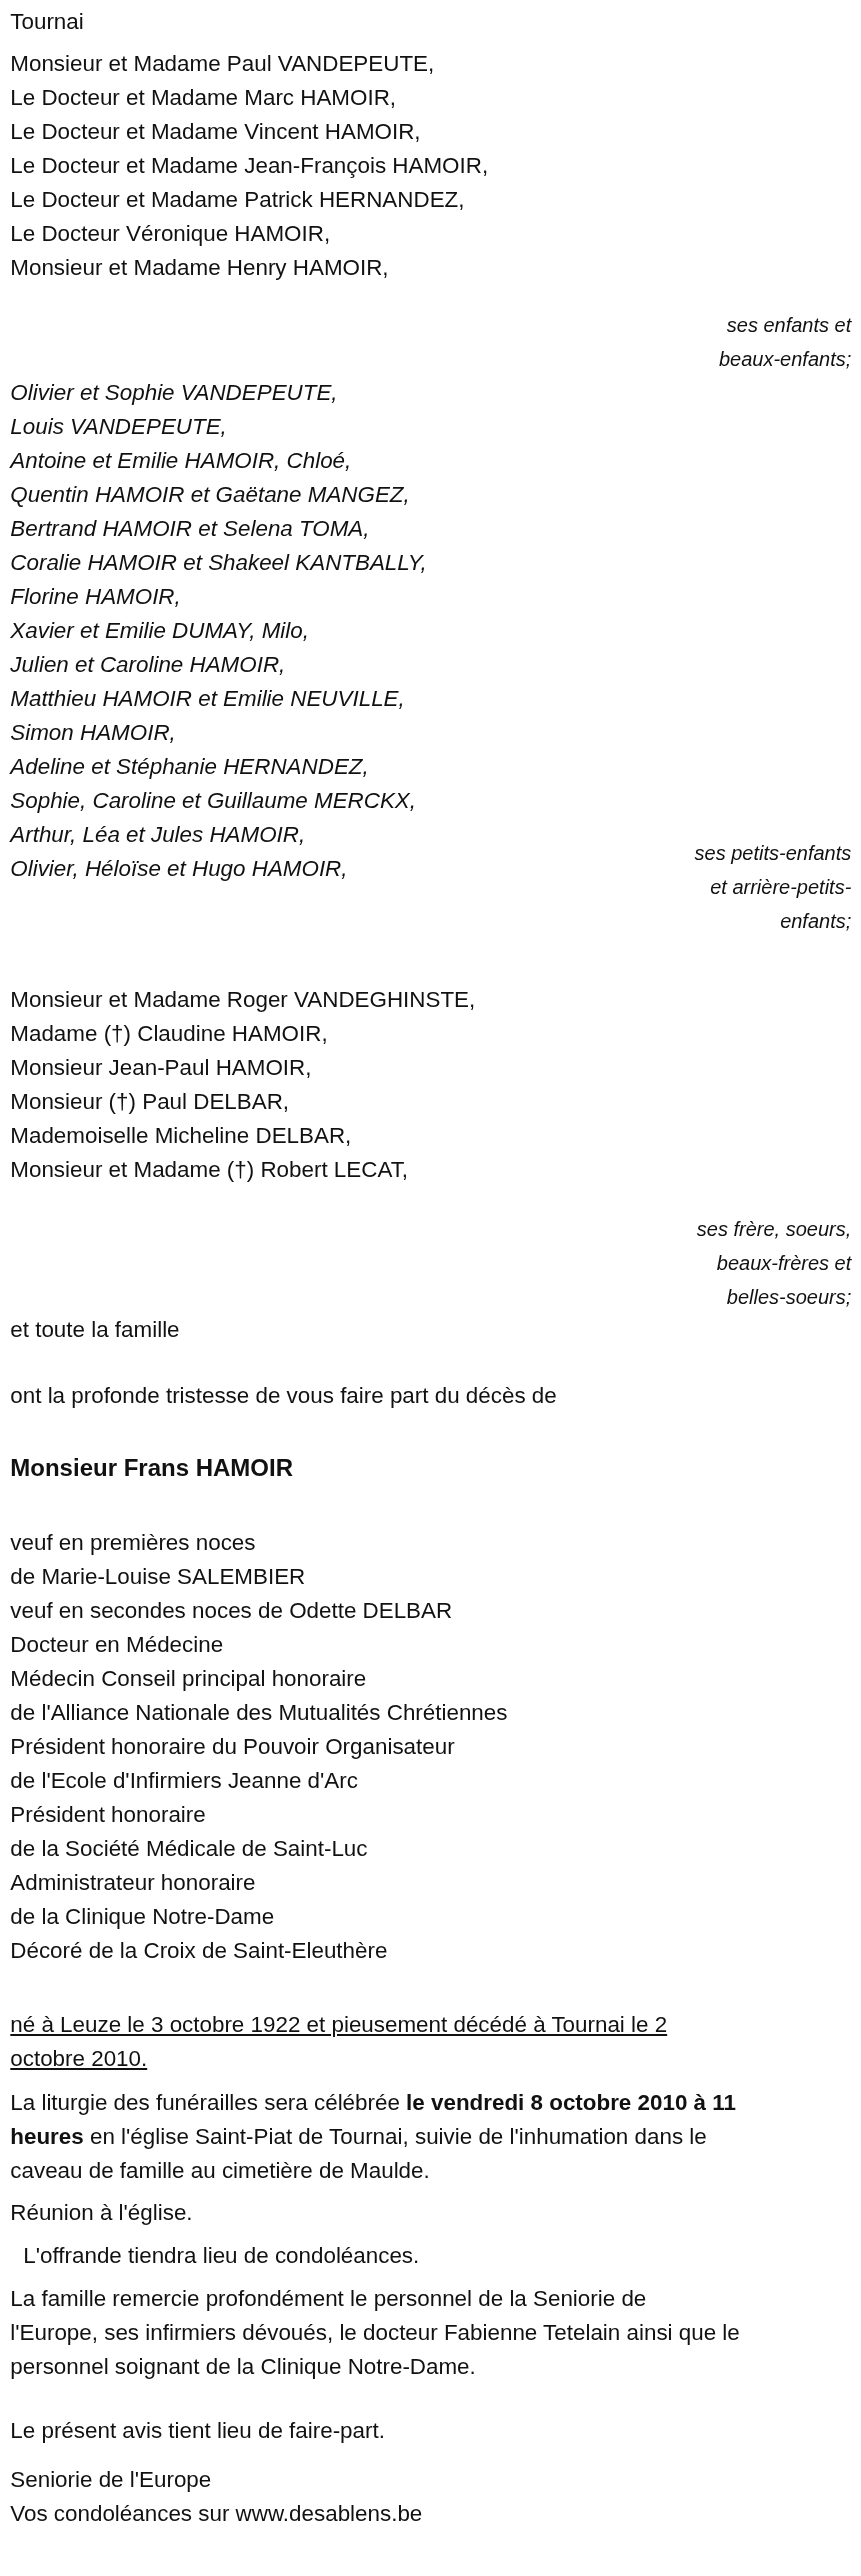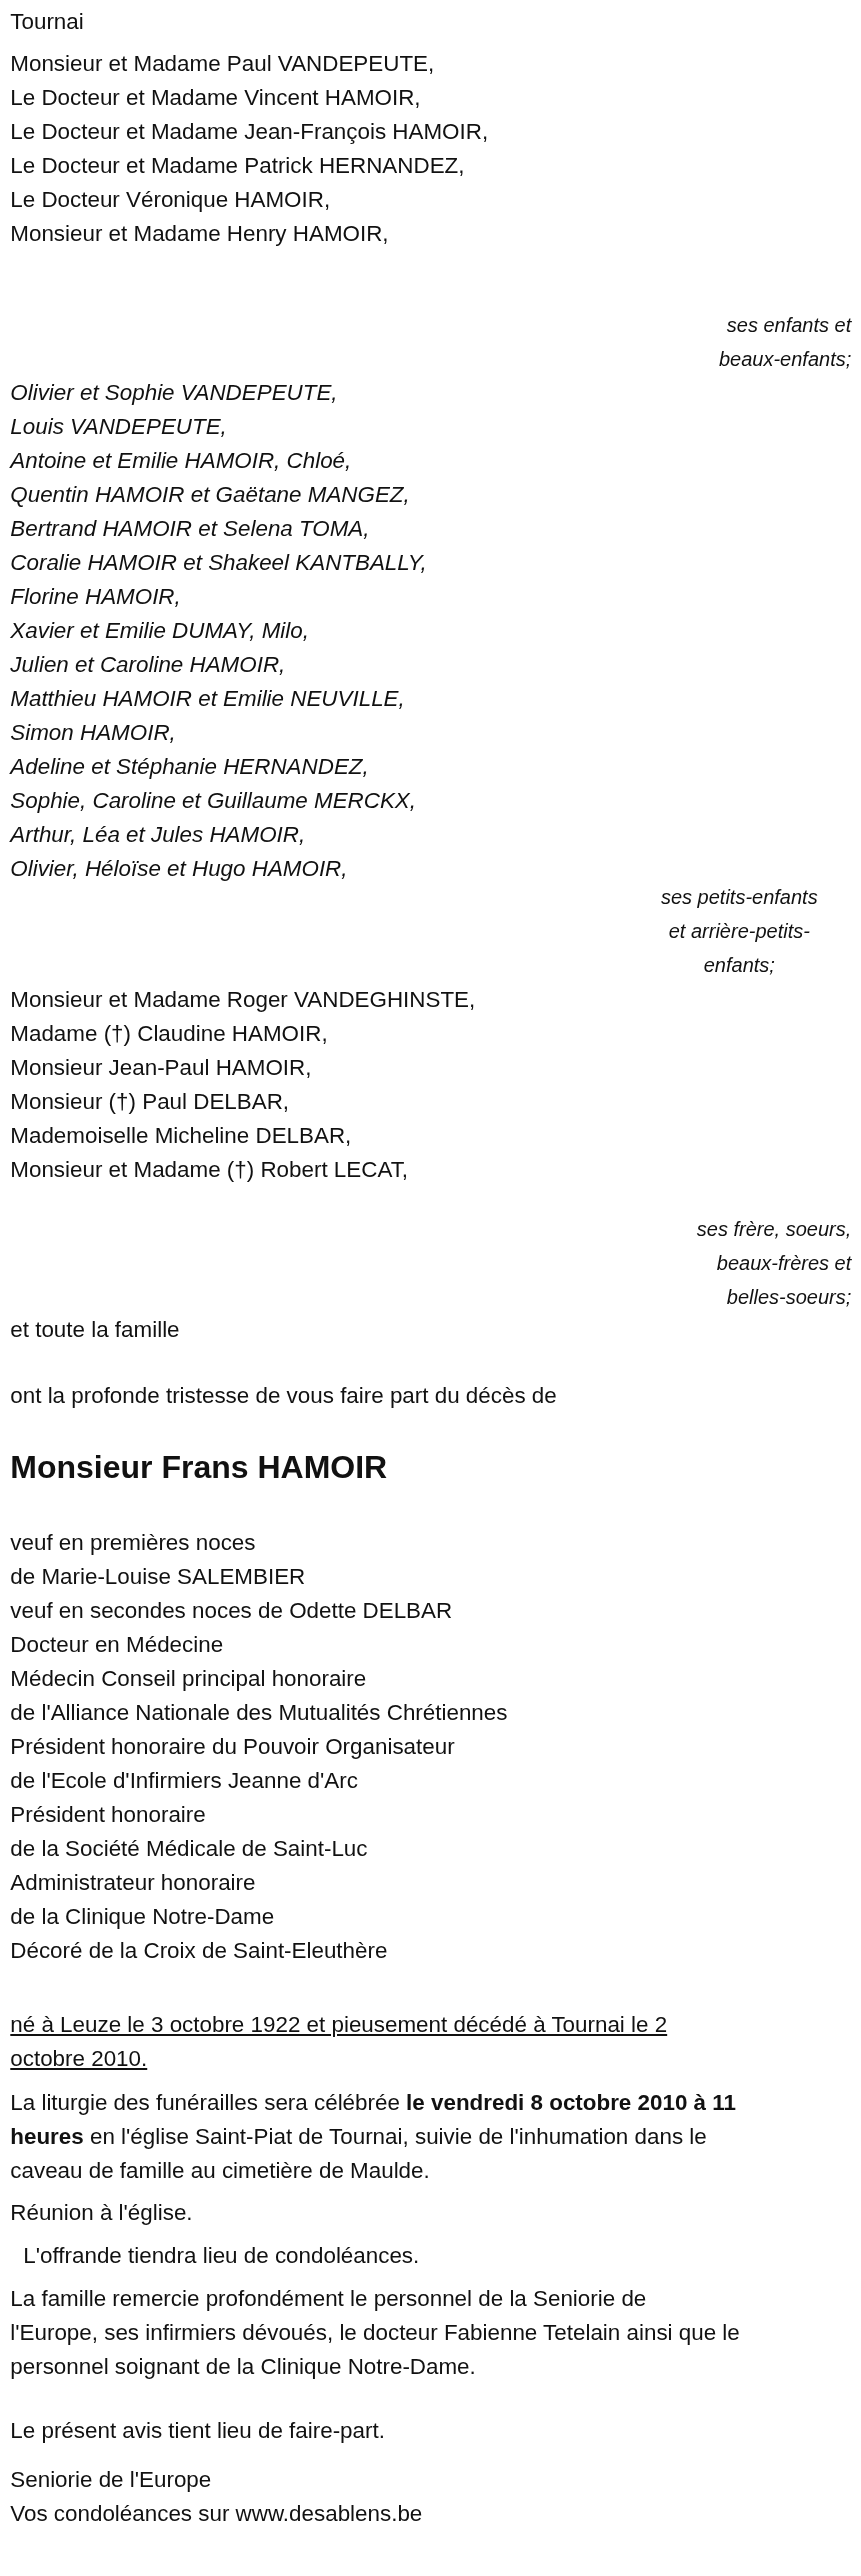--- a/index.html
+++ b/index.html
@@ -43,37 +43,38 @@
     right: 0;
     width: 224px;
     text-align: right;
     font-style: italic;
     font-size: 20px;
   }
   .relation .line { height: 34px; }
   .heading {
     position: absolute;
     font-weight: bold;
-    font-size: 32px;
+    font-size: 24px;
     line-height: 41px;
     white-space: nowrap;
   }
   .para { position: absolute; left: 0; width: 841px; }
   .para .line { height: 34px; }
   b, .bold { font-weight: bold; }
 </style>
 </head>
 <body>
 
 <div class="page">
 
   <span class="line location">Tournai</span>
 
   <div class="block" style="top:47px;">
     <span class="line">Monsieur et Madame Paul VANDEPEUTE,</span>
+    <span class="line">Le Docteur et Madame Marc HAMOIR,</span>
     <span class="line">Le Docteur et Madame Vincent HAMOIR,</span>
     <span class="line">Le Docteur et Madame Jean-François HAMOIR,</span>
     <span class="line">Le Docteur et Madame Patrick HERNANDEZ,</span>
     <span class="line">Le Docteur Véronique HAMOIR,</span>
     <span class="line">Monsieur et Madame Henry HAMOIR,</span>
   </div>
   <div class="relation" style="top:308px;">
     <span class="line">ses enfants et</span>
     <span class="line">beaux-enfants;</span>
   </div>
@@ -88,21 +89,21 @@
     <span class="line">Florine HAMOIR,</span>
     <span class="line">Xavier et Emilie DUMAY, Milo,</span>
     <span class="line">Julien et Caroline HAMOIR,</span>
     <span class="line">Matthieu HAMOIR et Emilie NEUVILLE,</span>
     <span class="line">Simon HAMOIR,</span>
     <span class="line">Adeline et Stéphanie HERNANDEZ,</span>
     <span class="line">Sophie, Caroline et Guillaume MERCKX,</span>
     <span class="line">Arthur, Léa et Jules HAMOIR,</span>
     <span class="line">Olivier, Héloïse et Hugo HAMOIR,</span>
   </div>
-  <div class="relation" style="top:880px;text-align:center;">
+  <div class="relation" style="top:836px;">
     <span class="line">ses petits-enfants</span>
     <span class="line">et arrière-petits-</span>
     <span class="line">enfants;</span>
   </div>
 
   <div class="block" style="top:983px;">
     <span class="line">Monsieur et Madame Roger VANDEGHINSTE,</span>
     <span class="line">Madame (†) Claudine HAMOIR,</span>
     <span class="line">Monsieur Jean-Paul HAMOIR,</span>
     <span class="line">Monsieur (†) Paul DELBAR,</span>

